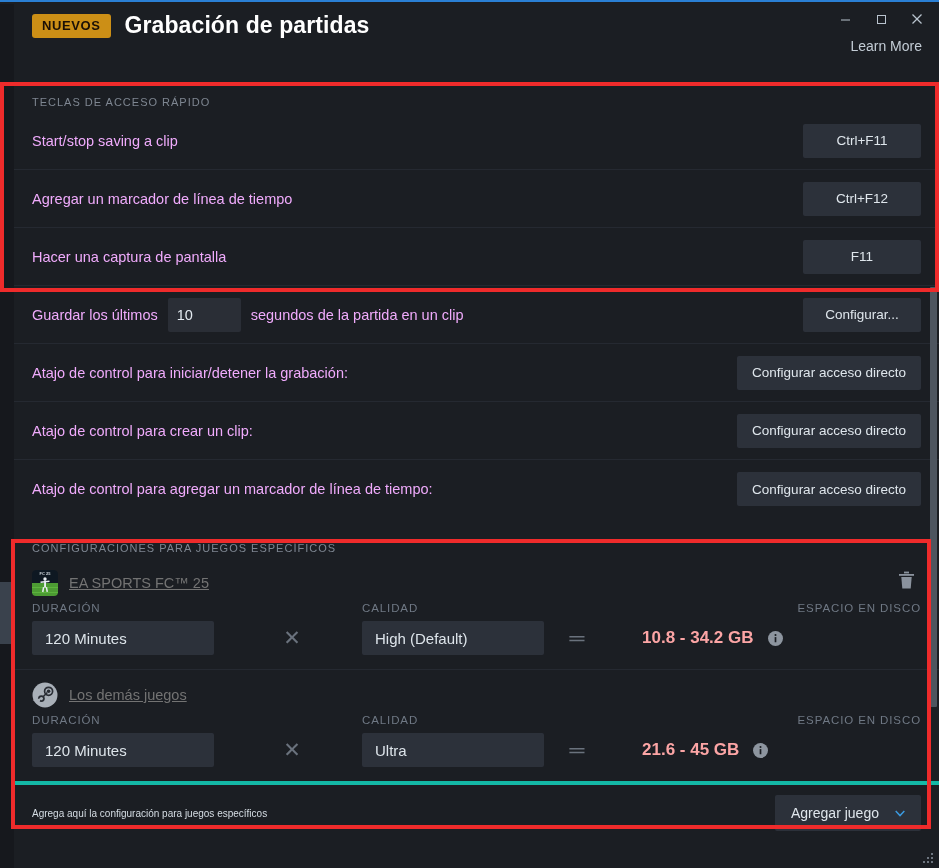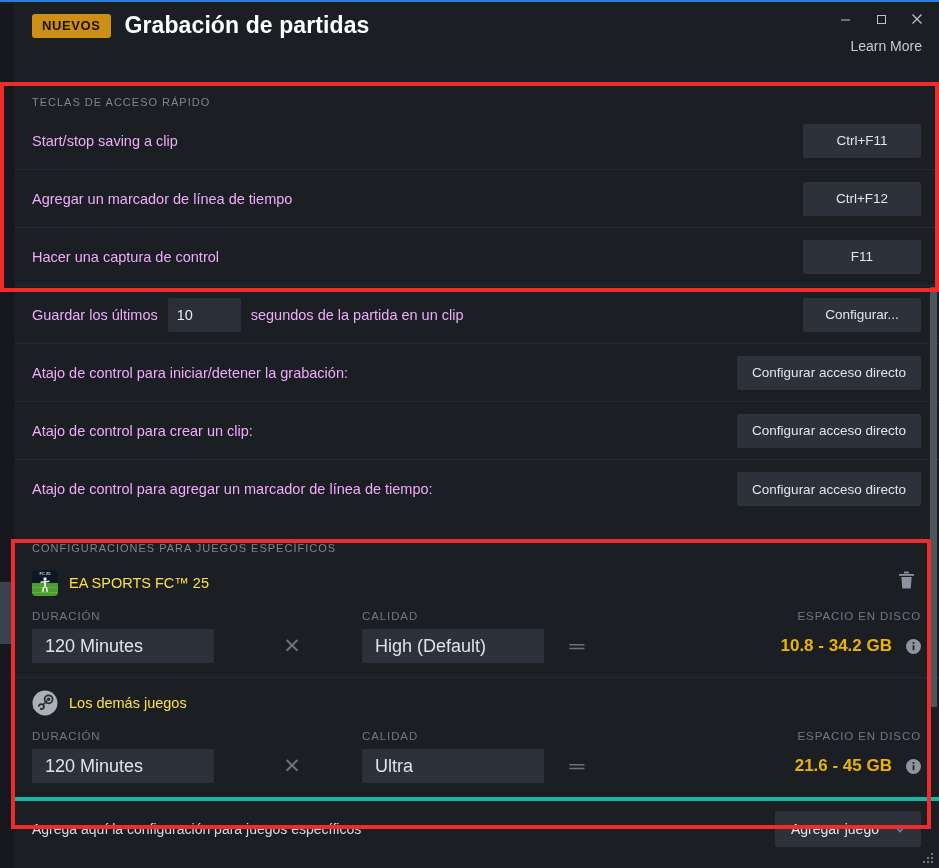--- a/index.html
+++ b/index.html
@@ -170,54 +170,55 @@
   }
   .game-icon {
     width: 26px; height: 26px;
     border-radius: 4px;
     flex: none;
     overflow: hidden;
     display: block;
   }
   .game-name {
     font-size: 14.5px;
-    color: #fde047;
+    color: #737373;
+    text-decoration: underline;
   }
   .trash-btn {
     position: absolute;
     right: 22px; top: 12px;
     width: 22px; height: 24px;
     background: none; border: none;
     cursor: pointer;
     color: #8b939e;
     padding: 0;
   }
 
   .game-grid {
     display: grid;
     grid-template-columns: 190px 140px 150px 130px 1fr;
     align-items: end;
-    margin-top: 12px;
+    margin-top: 4px;
   }
   .col-cap {
     font-size: 11.5px;
     letter-spacing: 0.9px;
     color: #6f7884;
     text-transform: uppercase;
     padding-bottom: 7px;
   }
   .col-cap.right { text-align: right; }
 
   .select-box {
     background: #2c313a;
     color: #dde4ea;
     border: none;
     border-radius: 2px;
     font-family: "Liberation Sans", sans-serif;
-    font-size: 18px;
+    font-size: 15px;
     height: 34px;
     width: 182px;
     padding: 0 13px;
     cursor: pointer;
     display: flex;
     align-items: center;
   }
 
   .op {
     font-size: 21px;
@@ -225,43 +226,42 @@
     text-align: center;
     line-height: 34px;
     height: 34px;
     font-weight: 300;
   }
   .op.eq { letter-spacing: 0; }
 
   .disk-val {
     display: flex;
     align-items: center;
-    justify-content: flex-end;
     gap: 14px;
     height: 34px;
     font-size: 17px;
     font-weight: bold;
-    color: #eab308;
+    color: #fca5a5;
     white-space: nowrap;
   }
   .info-icon {
     width: 15px; height: 15px;
     flex: none;
     color: #8d959f;
     cursor: pointer;
   }
 
   
   .add-row {
     display: flex;
     align-items: center;
     height: 56px;
     padding: 0 18px;
   }
-  .add-text { font-size: 14px; color: #d5dde4; }
+  .add-text { font-size: 10px; color: #d5dde4; }
   .btn.add-game {
     background: #2c313a;
     width: 146px;
     height: 36px;
     gap: 16px;
     font-size: 14px;
   }
   .chev { color: #3b9ae0; display: block; }
 
   
@@ -351,21 +351,21 @@
       <button class="btn hotkey">Ctrl+F11</button>
     </div>
 
     <div class="row">
       <span class="row-label">Agregar un marcador de línea de tiempo</span>
       <span class="spacer"></span>
       <button class="btn hotkey">Ctrl+F12</button>
     </div>
 
     <div class="row">
-      <span class="row-label">Hacer una captura de control</span>
+      <span class="row-label">Hacer una captura de pantalla</span>
       <span class="spacer"></span>
       <button class="btn hotkey">F11</button>
     </div>
 
     <div class="row">
       <span class="row-label">Guardar los últimos</span>
       <input class="num-input" value="10" style="">
       <span class="row-label">segundos de la partida en un clip</span>
       <span class="spacer"></span>
       <button class="btn configurar">Configurar...</button>

